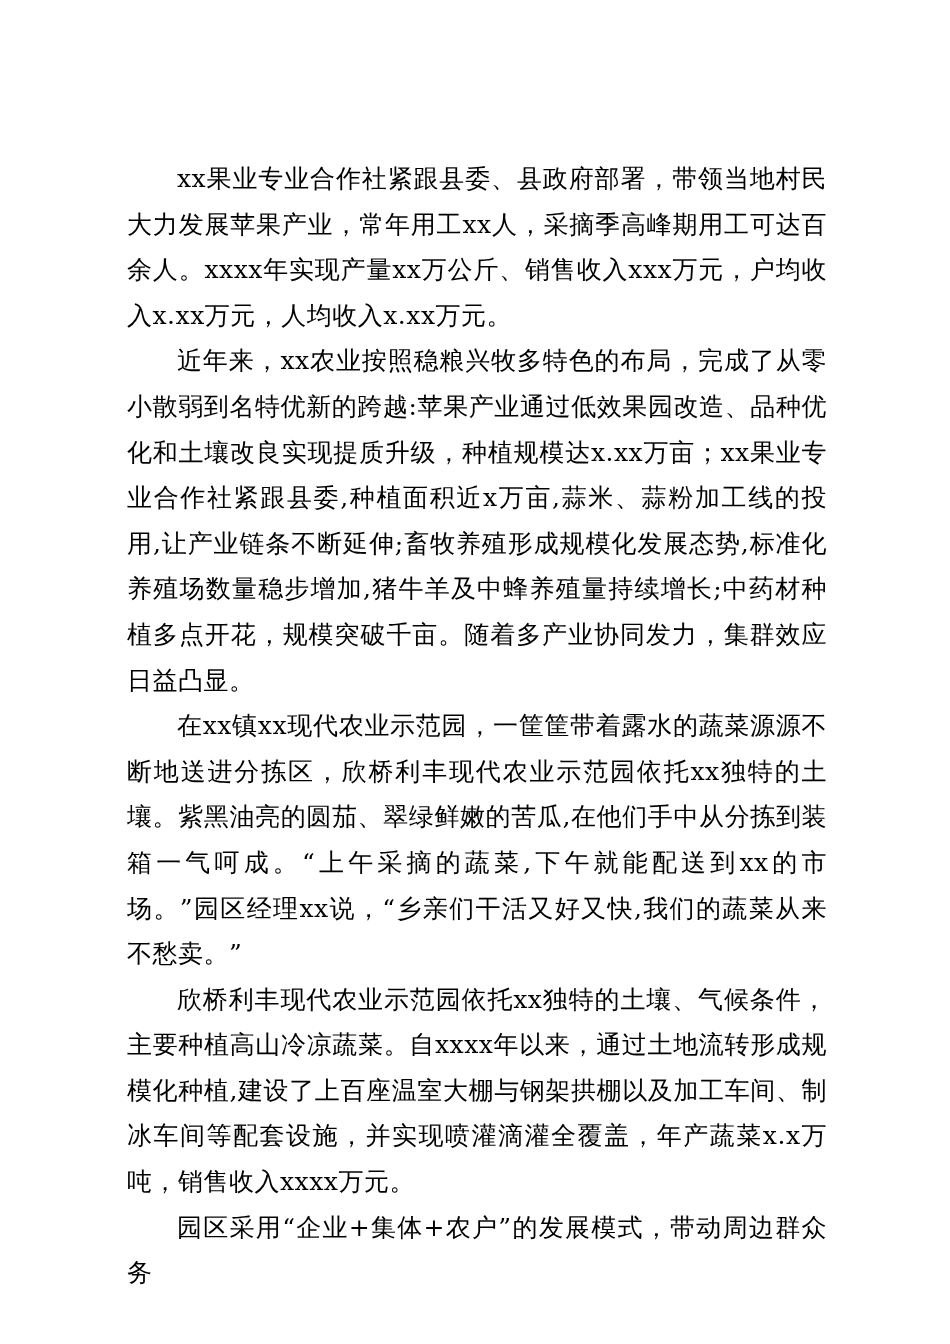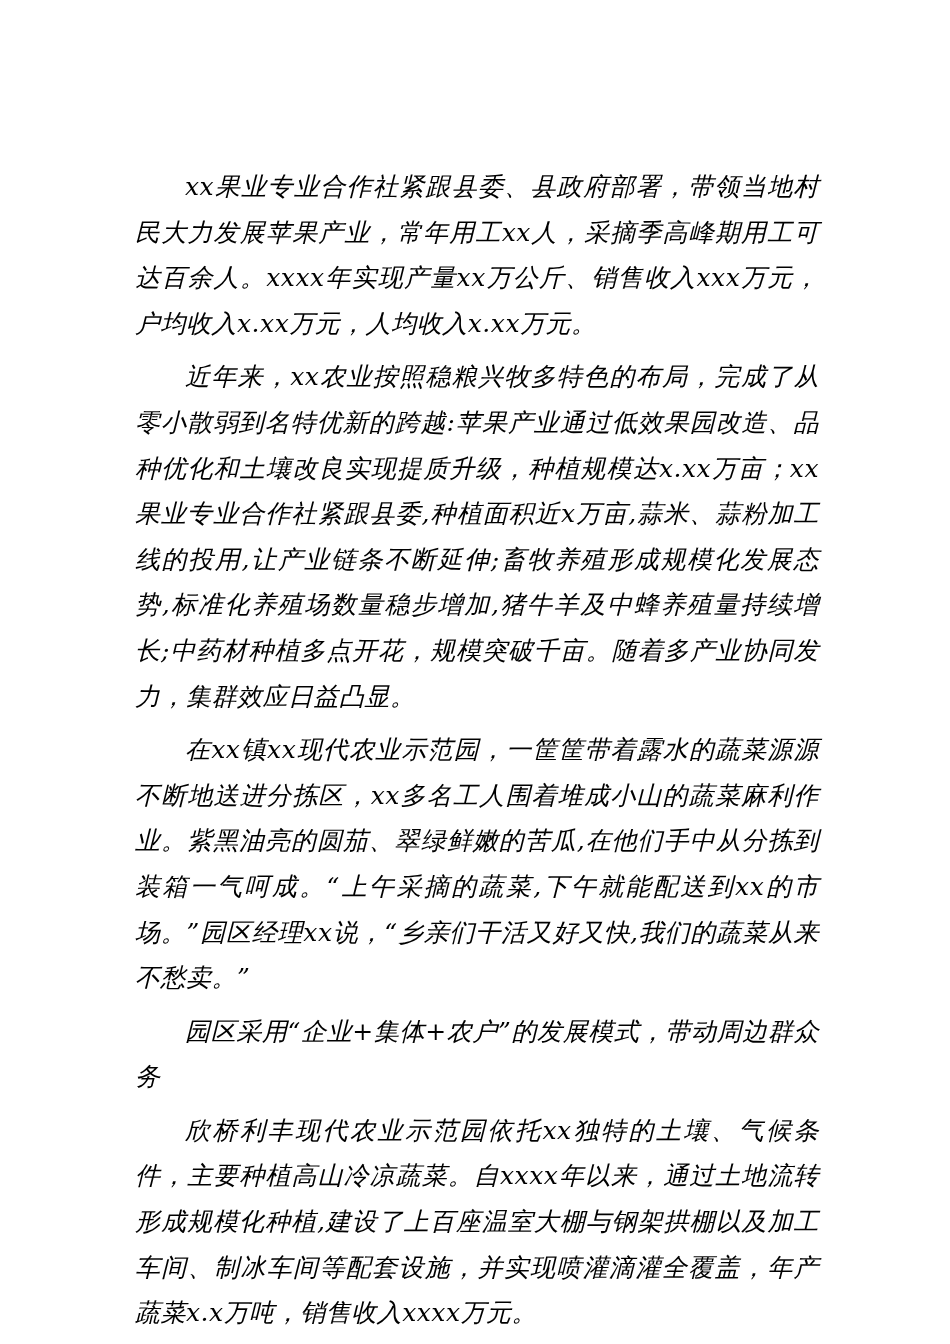--- a/index.html
+++ b/index.html
@@ -17,31 +17,30 @@
     position: absolute;
     left: 127px;
     top: 156px;
     width: 700px;
     color: #000000;
     font-family: "DejaVu Serif", "Liberation Serif", serif;
     font-size: 25px;
     line-height: 45.6px;
   }
   .para {
-    margin: 8px;
+    margin: 0;
     padding: 0;
     text-indent: 2em;
     text-align: justify;
     text-align-last: left;
     letter-spacing: 0.5px;
-    font-style: italic;
   }
 </style>
 </head>
 <body>
 
 <div class="page">
   <p class="para">xx果业专业合作社紧跟县委、县政府部署，带领当地村民大力发展苹果产业，常年用工xx人，采摘季高峰期用工可达百余人。xxxx年实现产量xx万公斤、销售收入xxx万元，户均收入x.xx万元，人均收入x.xx万元。</p>
   <p class="para">近年来，xx农业按照稳粮兴牧多特色的布局，完成了从零小散弱到名特优新的跨越:苹果产业通过低效果园改造、品种优化和土壤改良实现提质升级，种植规模达x.xx万亩；xx果业专业合作社紧跟县委,种植面积近x万亩,蒜米、蒜粉加工线的投用,让产业链条不断延伸;畜牧养殖形成规模化发展态势,标准化养殖场数量稳步增加,猪牛羊及中蜂养殖量持续增长;中药材种植多点开花，规模突破千亩。随着多产业协同发力，集群效应日益凸显。</p>
-  <p class="para">在xx镇xx现代农业示范园，一筐筐带着露水的蔬菜源源不断地送进分拣区，xx多名工人围着堆成小山的蔬菜麻利作业。紫黑油亮的圆茄、翠绿鲜嫩的苦瓜,在他们手中从分拣到装箱一气呵成。“上午采摘的蔬菜,下午就能配送到xx的市场。”园区经理xx说，“乡亲们干活又好又快,我们的蔬菜从来不愁卖。”</p>
+  <p class="para">在xx镇xx现代农业示范园，一筐筐带着露水的蔬菜源源不断地送进分拣区，欣桥利丰现代农业示范园依托xx独特的土壤。紫黑油亮的圆茄、翠绿鲜嫩的苦瓜,在他们手中从分拣到装箱一气呵成。“上午采摘的蔬菜,下午就能配送到xx的市场。”园区经理xx说，“乡亲们干活又好又快,我们的蔬菜从来不愁卖。”</p>
+  <p class="para">欣桥利丰现代农业示范园依托xx独特的土壤、气候条件，主要种植高山冷凉蔬菜。自xxxx年以来，通过土地流转形成规模化种植,建设了上百座温室大棚与钢架拱棚以及加工车间、制冰车间等配套设施，并实现喷灌滴灌全覆盖，年产蔬菜x.x万吨，销售收入xxxx万元。</p>
   <p class="para">园区采用“企业+集体+农户”的发展模式，带动周边群众务</p>
-  <p class="para">欣桥利丰现代农业示范园依托xx独特的土壤、气候条件，主要种植高山冷凉蔬菜。自xxxx年以来，通过土地流转形成规模化种植,建设了上百座温室大棚与钢架拱棚以及加工车间、制冰车间等配套设施，并实现喷灌滴灌全覆盖，年产蔬菜x.x万吨，销售收入xxxx万元。</p>
 </div>
 
 </body></html>

